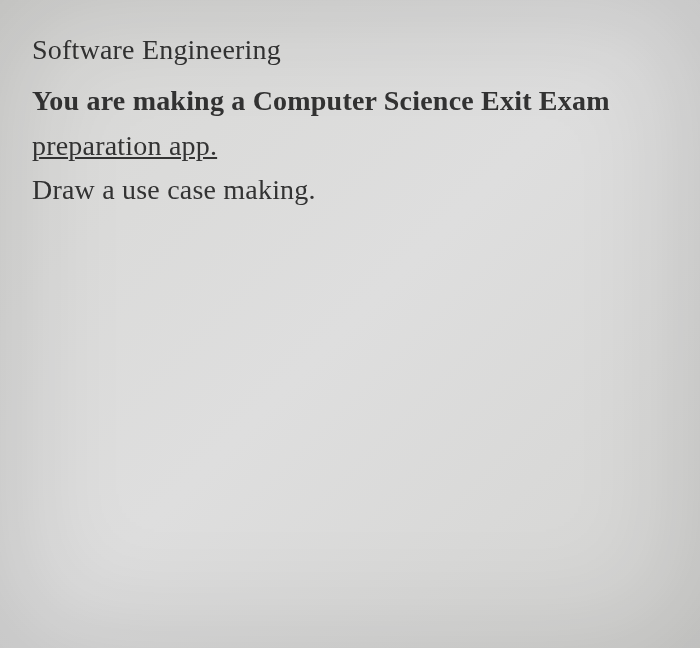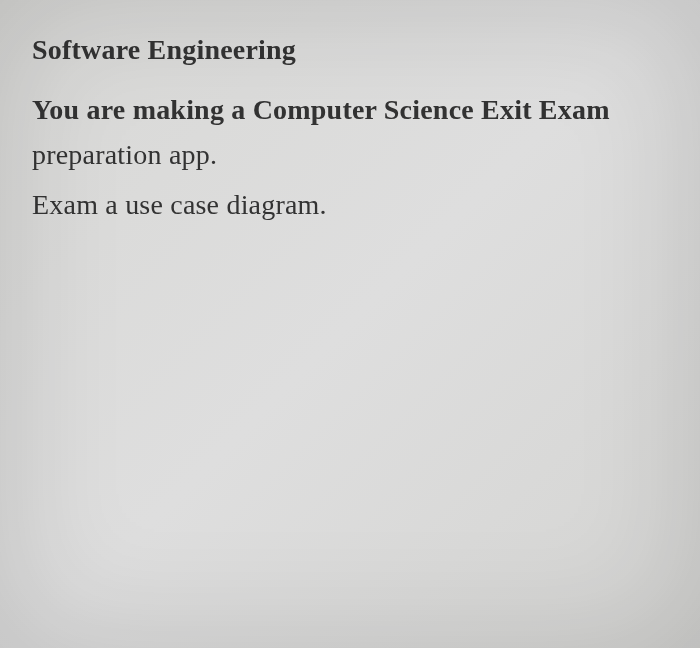--- a/index.html
+++ b/index.html
@@ -21,42 +21,41 @@
       position: relative;
     }
     .line {
       font-size: 28px;
       line-height: 1.6;
       letter-spacing: 0.2px;
       color: #333333;
       font-weight: 400;
     }
     .line-1 {
-      margin-bottom: 15px;
-      font-weight: bold;
+      margin-bottom: 6px;
     }
     .line-2 {
       margin-bottom: 0px;
       font-weight: bold;
     }
     .line-3 {
-      margin-bottom: 6px;
+      text-decoration: underline;
     }
     .vignette {
       position: absolute;
       inset: 0;
       pointer-events: none;
       box-shadow: inset 0 0 120px 10px rgba(0,0,0,0.12);
     }
   </style>
 </head>
 <body>
 
 <div class="content">
   <div class="line line-1">
     <span>Software Engineering</span>
   </div>
   <div class="line line-2">You are making a Computer Science Exit Exam</div>
   <div class="line line-3">preparation app.</div>
-  <div class="line">Exam a use case diagram.</div>
+  <div class="line">Draw a use case making.</div>
 </div>
 
 <div class="vignette"></div>
 
 </body></html>

